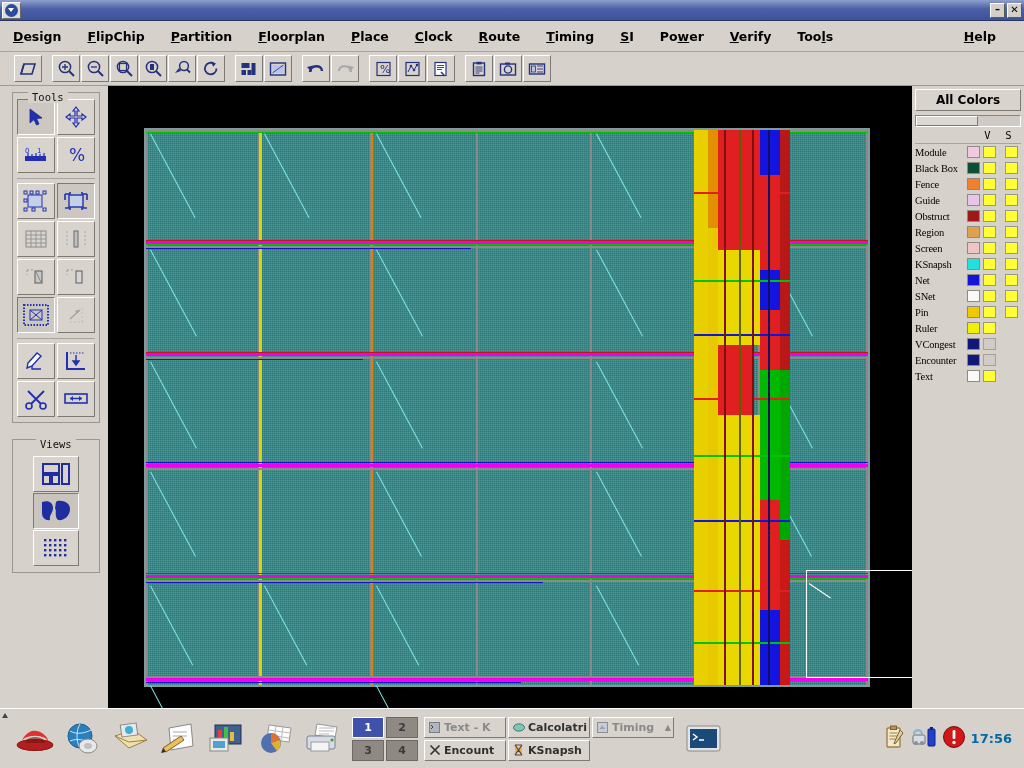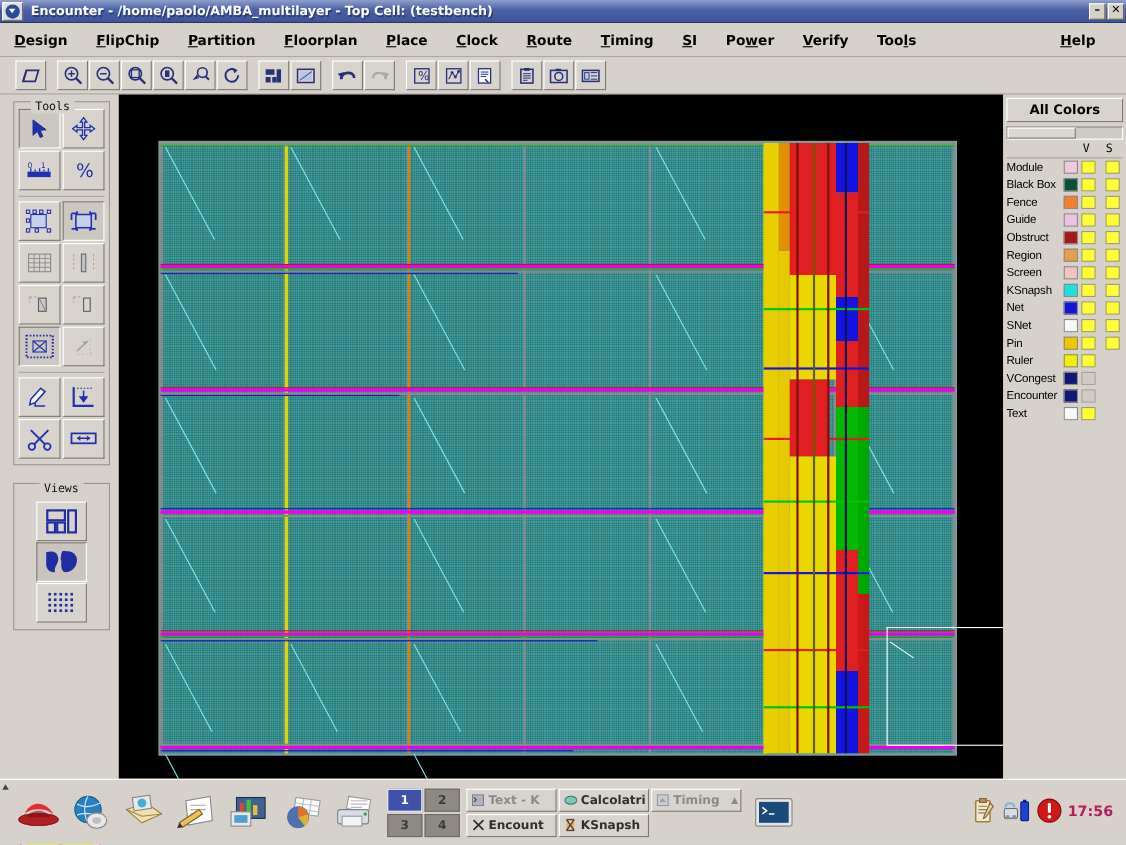--- a/index.html
+++ b/index.html
@@ -184,21 +184,21 @@
   .slider-thumb{position:absolute; left:0; top:0; width:60%; height:100%;
     background:#dcd8d1; border:1px solid #fff; border-right-color:#7d7a74; border-bottom-color:#7d7a74;}
   .vs-head {
     display:flex; justify-content:flex-end; margin-top:2px; padding-right:2px;
     font-family:"DejaVu Sans Mono", monospace; font-size:10.5px; color:#000;
   }
   .vs-head span{ width:21px; text-align:center; }
   .clist { margin-top:2px; border-top:1px solid #a9a59e; }
   .crow { display:flex; align-items:center; height:16px; }
   .cname {
-    flex:1; font-family:Liberation Sans, sans-serif; font-size:10.5px;
+    flex:1; font-family:Liberation Serif, serif; font-size:10.5px;
     color:#000; white-space:nowrap; letter-spacing:-0.2px;
   }
   .swatch { width:13px;height:12px; border:1px solid #8e8a84; margin-right:3px; flex:none; }
   .chk {
     width:13px;height:12px; flex:none; margin-right:6px; position:relative;
     background:#ffff33; border:1px solid #9a9a7a;
   }
   .chk.none { background:transparent; border:none; }
   .chk.small { background:#d0ccc5; }
   .chk-slot{ width:19px; display:flex; justify-content:center; flex:none;}
@@ -230,32 +230,31 @@
     background:#d8d4cd; border:1px solid #ffffff; border-right-color:#7d7a74; border-bottom-color:#7d7a74;
     display:flex; align-items:center; gap:3px; padding-left:3px; overflow:hidden;
     font-size:11px; font-weight:bold; color:#303030; font-family:"DejaVu Sans", sans-serif;
     white-space:nowrap;
   }
   .winbtn.inactive{ color:#8a8a8a; }
   .winbtn .wi { width:13px;height:13px; flex:none; display:flex;align-items:center;justify-content:center;}
   .tray-flex{flex:1;}
   .tray-term { width:44px; height:40px; display:flex;align-items:center;justify-content:center; margin-left:8px;}
   .tray { display:flex; align-items:center; gap:5px; padding-right:6px; }
-  .clock { font-size:13px; font-weight:bold; color:#be185d; font-family:"DejaVu Sans", sans-serif; padding-right:6px;}
+  .clock { font-size:13px; font-weight:bold; color:#0369a1; font-family:"DejaVu Sans", sans-serif; padding-right:6px;}
 </style>
 </head>
 <body>
 
 <div id="app">
 
   <div class="titlebar">
     <div class="tb-menu-btn">
       <span class="circ-chevron"></span>
     </div>
-    <div class="tb-title">Encounter - /home/paolo/AMBA_multilayer - Top Cell: (testbench)</div>
     <div class="tb-spacer"></div>
     <div class="tb-btn">–</div>
     <div class="tb-btn">✕</div>
   </div>
 
   <div class="menubar">
     <div class="menu-item"><u>D</u>esign</div>
     <div class="menu-item"><u>F</u>lipChip</div>
     <div class="menu-item"><u>P</u>artition</div>
     <div class="menu-item"><u>F</u>loorplan</div>

